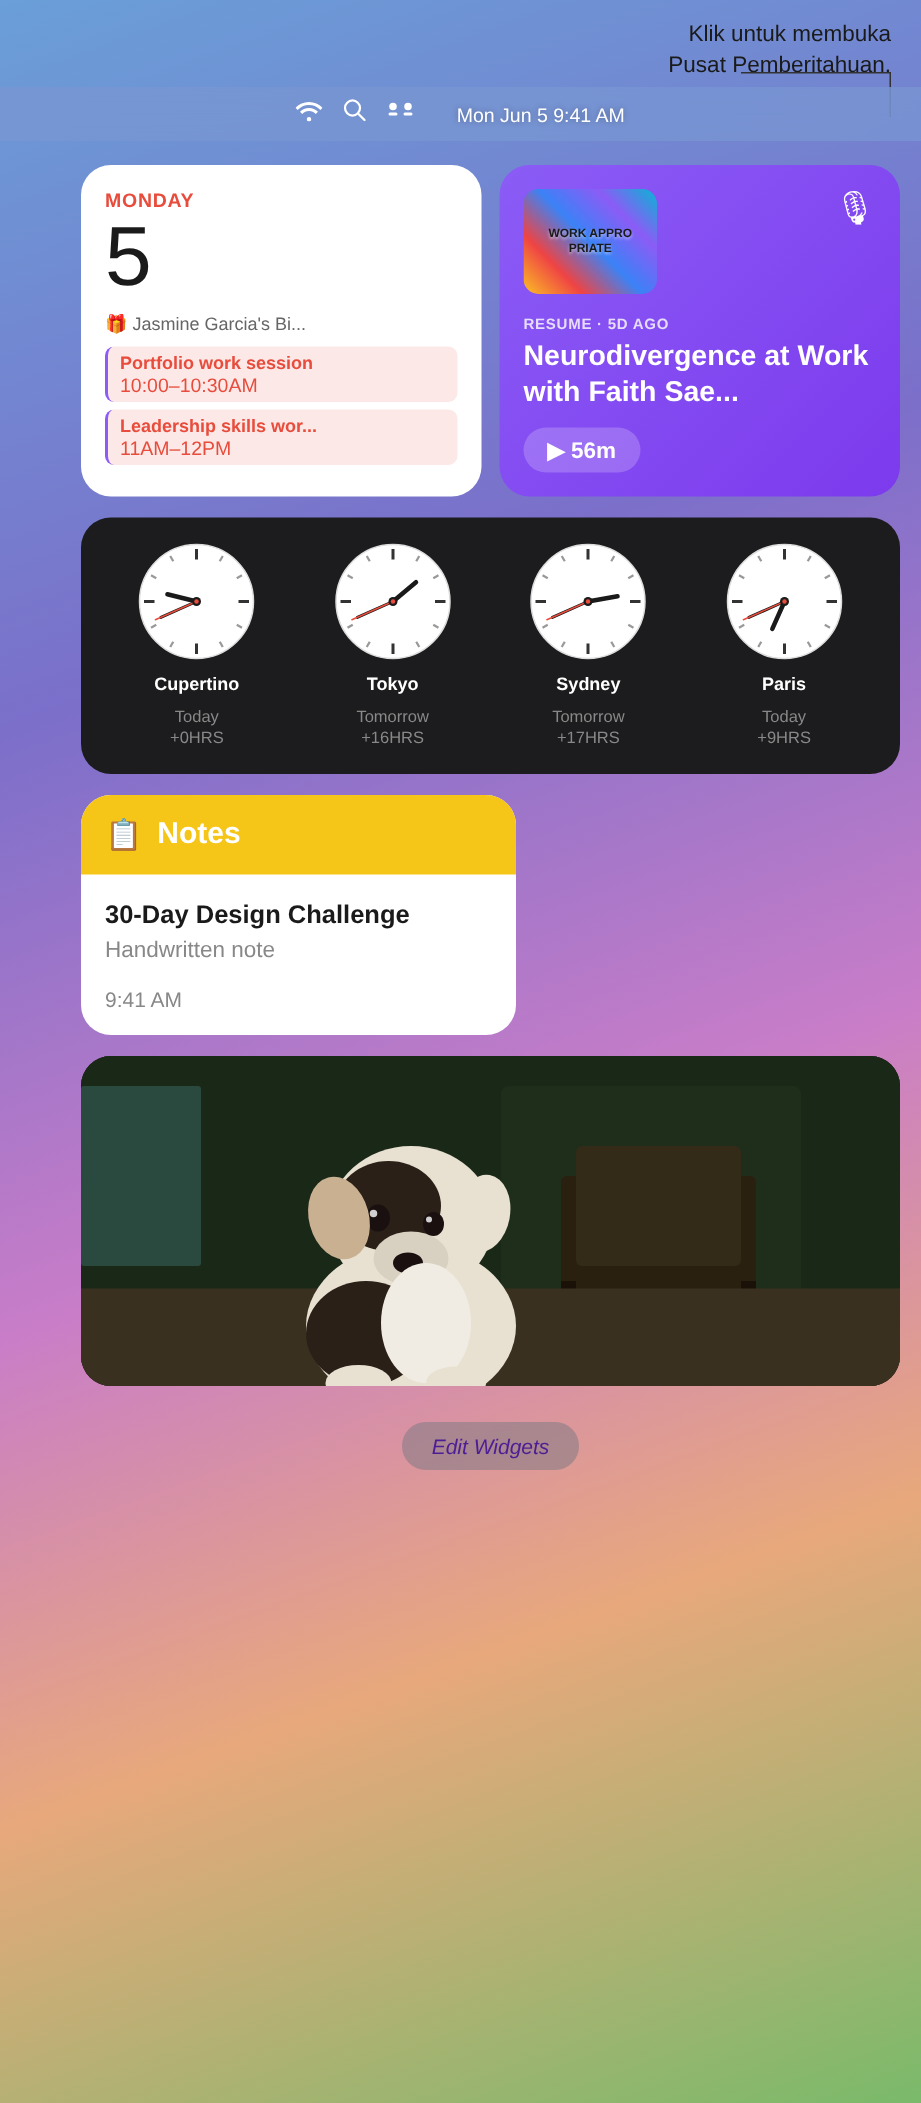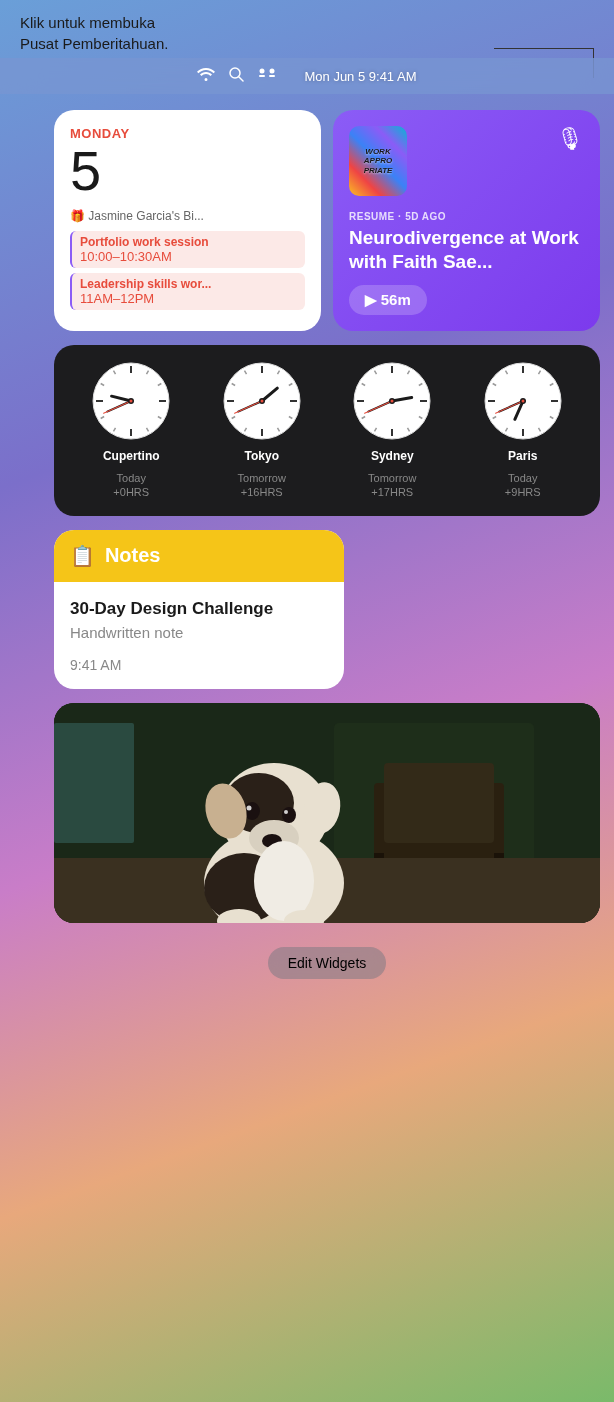--- a/index.html
+++ b/index.html
@@ -7,21 +7,21 @@
       width: 614px;
       min-height: 1402px;
       font-family: -apple-system, BlinkMacSystemFont, 'Helvetica Neue', sans-serif;
       background: linear-gradient(160deg, #6a9fd8 0%, #7b6fca 30%, #c97dc8 55%, #e8a87c 75%, #7aba6a 100%);
       position: relative;
       overflow: hidden;
     }
 
     
     .tooltip-area {
-      text-align: left;
+      text-align: right;
       padding: 12px 20px 4px;
       color: #1a1a1a;
       font-size: 15px;
       line-height: 1.4;
     }
 
     
     .menu-bar {
       background: rgba(120, 150, 210, 0.75);
       backdrop-filter: blur(20px);
@@ -118,34 +118,33 @@
       flex-direction: column;
       justify-content: space-between;
       position: relative;
     }
     .podcast-header {
       display: flex;
       justify-content: space-between;
       align-items: flex-start;
     }
     .podcast-album {
-      width: 58px;
+      width: 89px;
       height: 70px;
       border-radius: 10px;
       background: linear-gradient(135deg, #f59e0b, #ef4444, #06b6d4, #8b5cf6);
       overflow: hidden;
       display: flex;
       align-items: center;
       justify-content: flex-start;
       font-size: 10px;
       color: white;
       font-weight: 800;
       text-align: center;
       position: relative;
-      font-style: italic;
     }
     .podcast-album-inner {
       background: linear-gradient(45deg, #fbbf24 0%, #ef4444 25%, #3b82f6 50%, #8b5cf6 75%, #06b6d4 100%);
       width: 100%;
       height: 100%;
       display: flex;
       align-items: center;
       justify-content: center;
       padding: 4px;
     }
@@ -288,25 +287,26 @@
     .edit-widgets-container {
       display: flex;
       justify-content: center;
       padding: 10px 0 20px;
     }
     .edit-widgets-btn {
       background: rgba(120, 120, 130, 0.5);
       backdrop-filter: blur(10px);
       border-radius: 20px;
       padding: 8px 20px;
-      color: #000000;
+      color: #4c1d95;
       font-size: 14px;
       font-weight: 500;
       border: none;
       cursor: pointer;
+      font-style: italic;
     }
 
     
     .wifi-icon, .search-icon-mb, .user-icon-mb {
       color: white;
       font-size: 16px;
     }
   </style>
 </head>
 <body>

